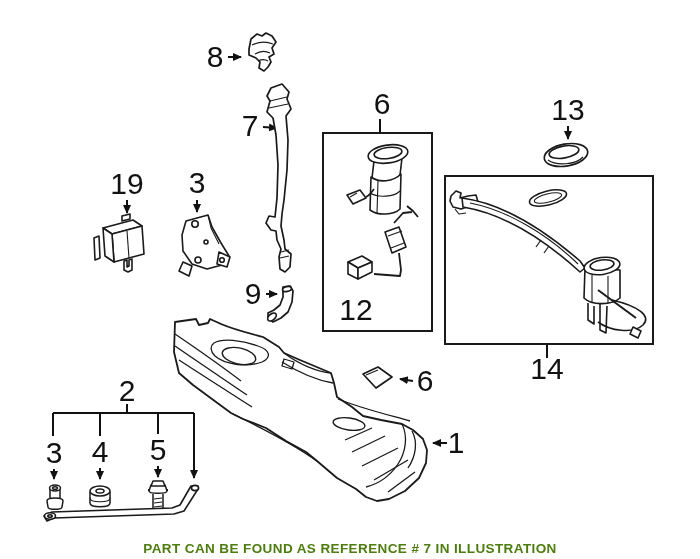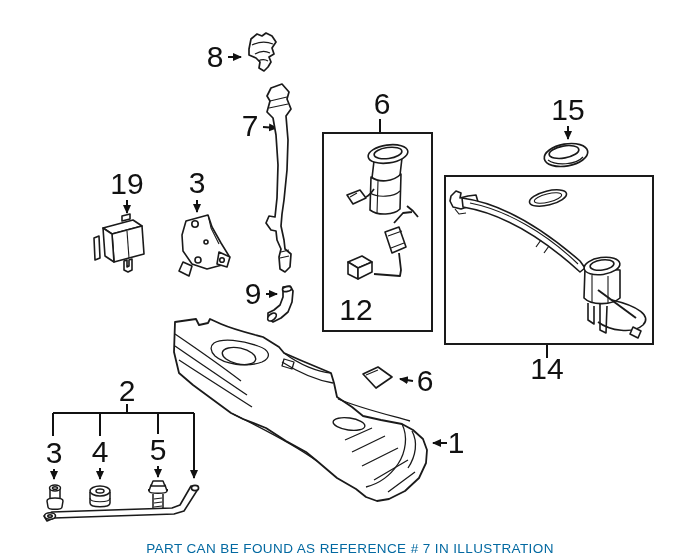--- a/index.html
+++ b/index.html
@@ -9,22 +9,22 @@
   }
   #art{position:absolute;left:0;top:0;}
   .callout{
     position:absolute;transform:translate(-50%,-50%);
     font-family:"Liberation Sans", sans-serif;
     font-size:30px;line-height:1;color:#111111;
     white-space:nowrap;user-select:none;
   }
   #footer-note{
     position:absolute;left:350px;top:548px;transform:translate(-50%,-50%);
-    font-size:13.5px;font-weight:normal;letter-spacing:.4px;
-    color:#0369a1;white-space:nowrap;
+    font-size:13.5px;font-weight:bold;letter-spacing:.4px;
+    color:#4d7c0f;white-space:nowrap;
   }
 </style>
 </head>
 <body>
 
 <div id="stage">
 
   <svg id="art" width="700" height="559" viewBox="0 0 700 559">
     <defs>
       <marker id="ah" markerUnits="userSpaceOnUse" markerWidth="10" markerHeight="9" refX="8" refY="4" orient="auto">
@@ -203,19 +203,19 @@
   <div class="callout" style="left:54px;top:453px">3</div>
   <div class="callout" style="left:100px;top:452px">4</div>
   <div class="callout" style="left:158px;top:450px">5</div>
   <div class="callout" style="left:425px;top:381px">6</div>
   <div class="callout" style="left:250px;top:126px">7</div>
   <div class="callout" style="left:215px;top:57px">8</div>
   <div class="callout" style="left:253px;top:294px">9</div>
   <div class="callout" style="left:382px;top:104px">6</div>
   <div class="callout" style="left:547px;top:369px">14</div>
   <div class="callout" style="left:356px;top:310px">12</div>
-  <div class="callout" style="left:568px;top:110px">15</div>
+  <div class="callout" style="left:568px;top:110px">13</div>
   <div class="callout" style="left:127px;top:184px">19</div>
   <div class="callout" style="left:197px;top:183px">3</div>
 
   <div id="footer-note">PART CAN BE FOUND AS REFERENCE # 7 IN ILLUSTRATION</div>
 
 </div>
 
 </body></html>

